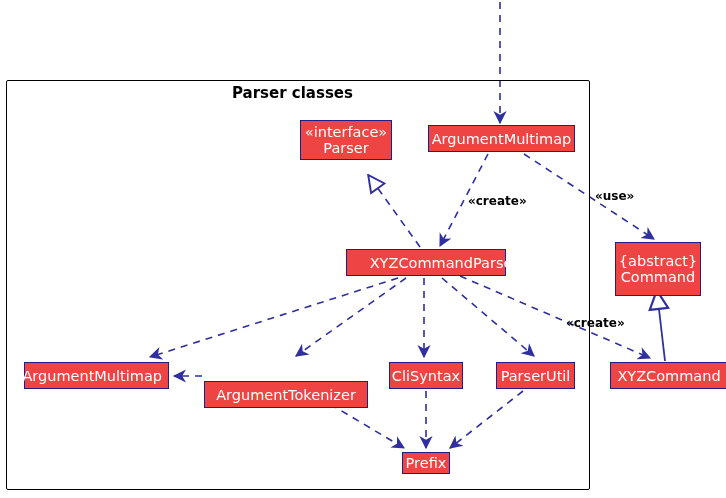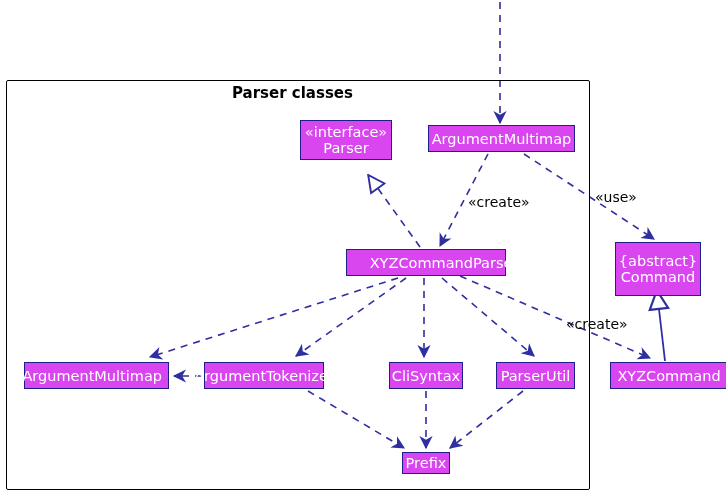--- a/index.html
+++ b/index.html
@@ -32,41 +32,41 @@
   .frame-title {
     position: absolute;
     font-size: 15px;
     font-weight: bold;
     color: #000000;
     white-space: nowrap;
     letter-spacing: 0px;
   }
   .node {
     position: absolute;
-    background: #d946ef;
+    background: #ef4444;
     border: 1px solid #1F1F8C;
     color: #ffffff;
     font-size: 14.5px;
     line-height: 16px;
     text-align: center;
     white-space: nowrap;
     box-sizing: border-box;
     display: flex;
     flex-direction: column;
     align-items: center;
     justify-content: center;
     padding: 3px 6px;
   }
   .node .stereo {
     display: block;
   }
   .edge-label {
     position: absolute;
-    font-size: 14px;
-    font-weight: normal;
+    font-size: 12px;
+    font-weight: bold;
     color: #000000;
     white-space: nowrap;
   }
 </style>
 </head>
 <body>
 
 <div id="canvas">
 
   <svg id="edges" viewBox="0 0 726 498" xmlns="http://www.w3.org/2000/svg">
@@ -126,21 +126,21 @@
   </div>
 
   <div class="node" style="left:346px; top:249px; width:160px; height:27px;padding-left:42px;">
     <span>XYZCommandParser</span>
   </div>
 
   <div class="node" style="left:24px; top:362px; width:145px; height:27px;align-items:flex-end;">
     <span>ArgumentMultimap</span>
   </div>
 
-  <div class="node" style="left:204px; top:362px; width:120px; height:27px;">
+  <div class="node" style="left:204px; top:381px; width:164px; height:27px;">
     <span>ArgumentTokenizer</span>
   </div>
 
   <div class="node" style="left:389px; top:362px; width:74px; height:27px;">
     <span>CliSyntax</span>
   </div>
 
   <div class="node" style="left:496px; top:362px; width:79px; height:27px;">
     <span>ParserUtil</span>
   </div>

